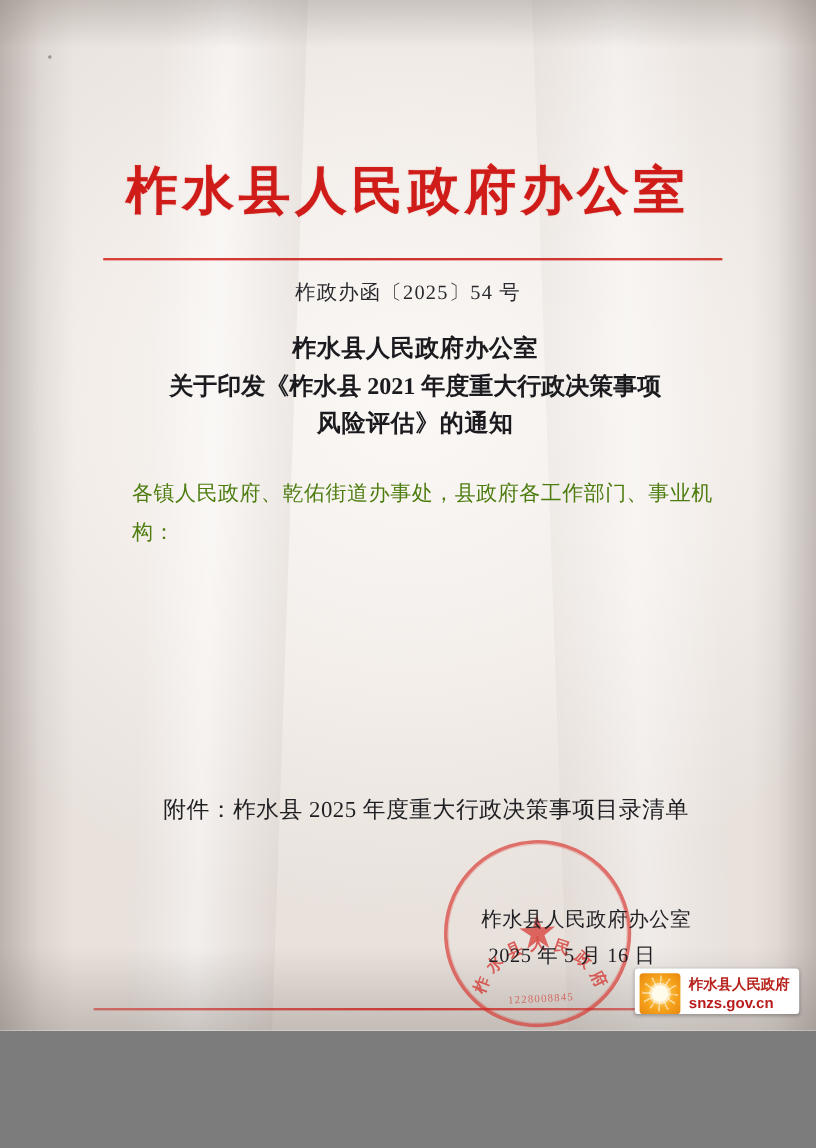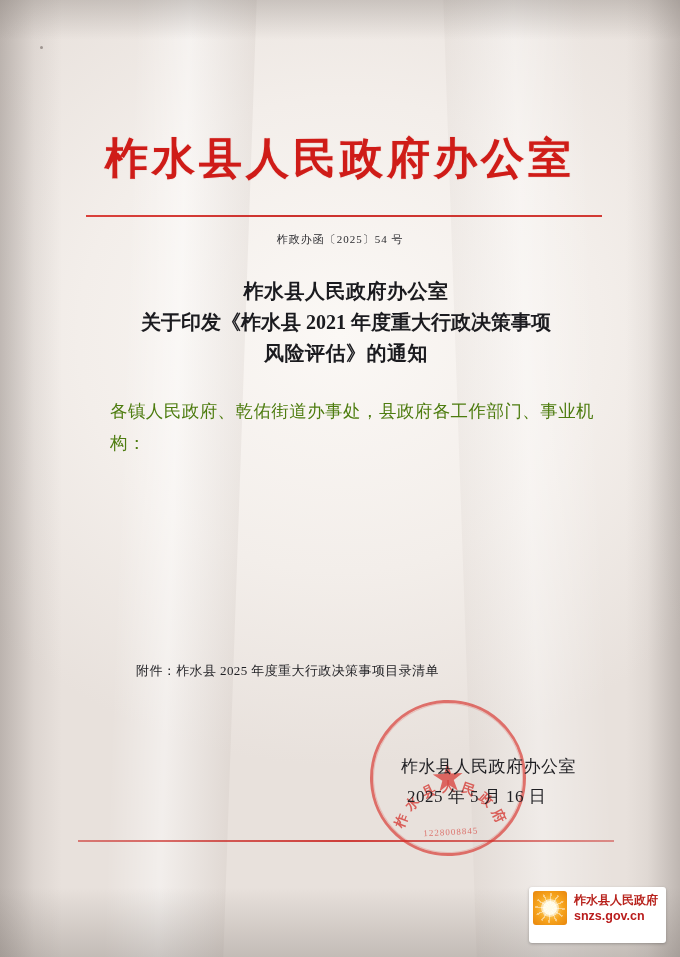--- a/index.html
+++ b/index.html
@@ -6,21 +6,21 @@
     margin: 0;
     padding: 0;
     background: #7c7c7c;
   }
   body {
     font-family: "Liberation Serif", "DejaVu Serif", serif;
   }
   .page {
     position: relative;
     width: 680px;
-    height: 957px;
+    height: 859px;
     overflow: hidden;
     background: #efeae6;
   }
 
   
   .paper {
     position: absolute;
     left: 0; top: 0;
     width: 680px; height: 957px;
     background:
@@ -70,21 +70,21 @@
     text-shadow: 0 0 1px rgba(207,28,24,0.5);
     white-space: nowrap;
   }
 
   
   .doc-number {
     position: absolute;
     left: 0; right: 0;
     top: 232px;
     text-align: center;
-    font-size: 11px;
+    font-size: 17px;
     color: #2a2a2e;
     letter-spacing: 1px;
   }
 
   
   .red-rule {
     position: absolute;
     left: 86px;
     right: 78px;
     top: 215px;
@@ -118,21 +118,21 @@
     color: #4d7c0f;
     letter-spacing: 0.4px;
     text-align: justify;
   }
   .salutation { margin-bottom: 0; }
   .para { text-indent: 2em; }
   .attachment {
     position: absolute;
     left: 136px;
     top: 662px;
-    font-size: 13px;
+    font-size: 19px;
     color: #1f1f23;
     letter-spacing: 0.4px;
   }
 
   
   .signature {
     position: absolute;
     right: 104px;
     top: 752px;
     text-align: left;
@@ -202,21 +202,21 @@
 
   
   .watermark {
     position: absolute;
     right: 14px;
     bottom: 14px;
     display: flex;
     align-items: center;
     background: #ffffff;
     border-radius: 3px;
-    padding: 4px 8px 18px 4px;
+    padding: 4px 8px 0 4px;
     box-shadow: 0 1px 3px rgba(0,0,0,0.25);
   }
   .wm-logo {
     width: 34px; height: 34px;
     border-radius: 3px;
     background: radial-gradient(circle at 50% 50%, #fde68a 0%, #f6a31c 55%, #e8860d 100%);
     position: relative;
     margin-right: 7px;
     flex: none;
   }

